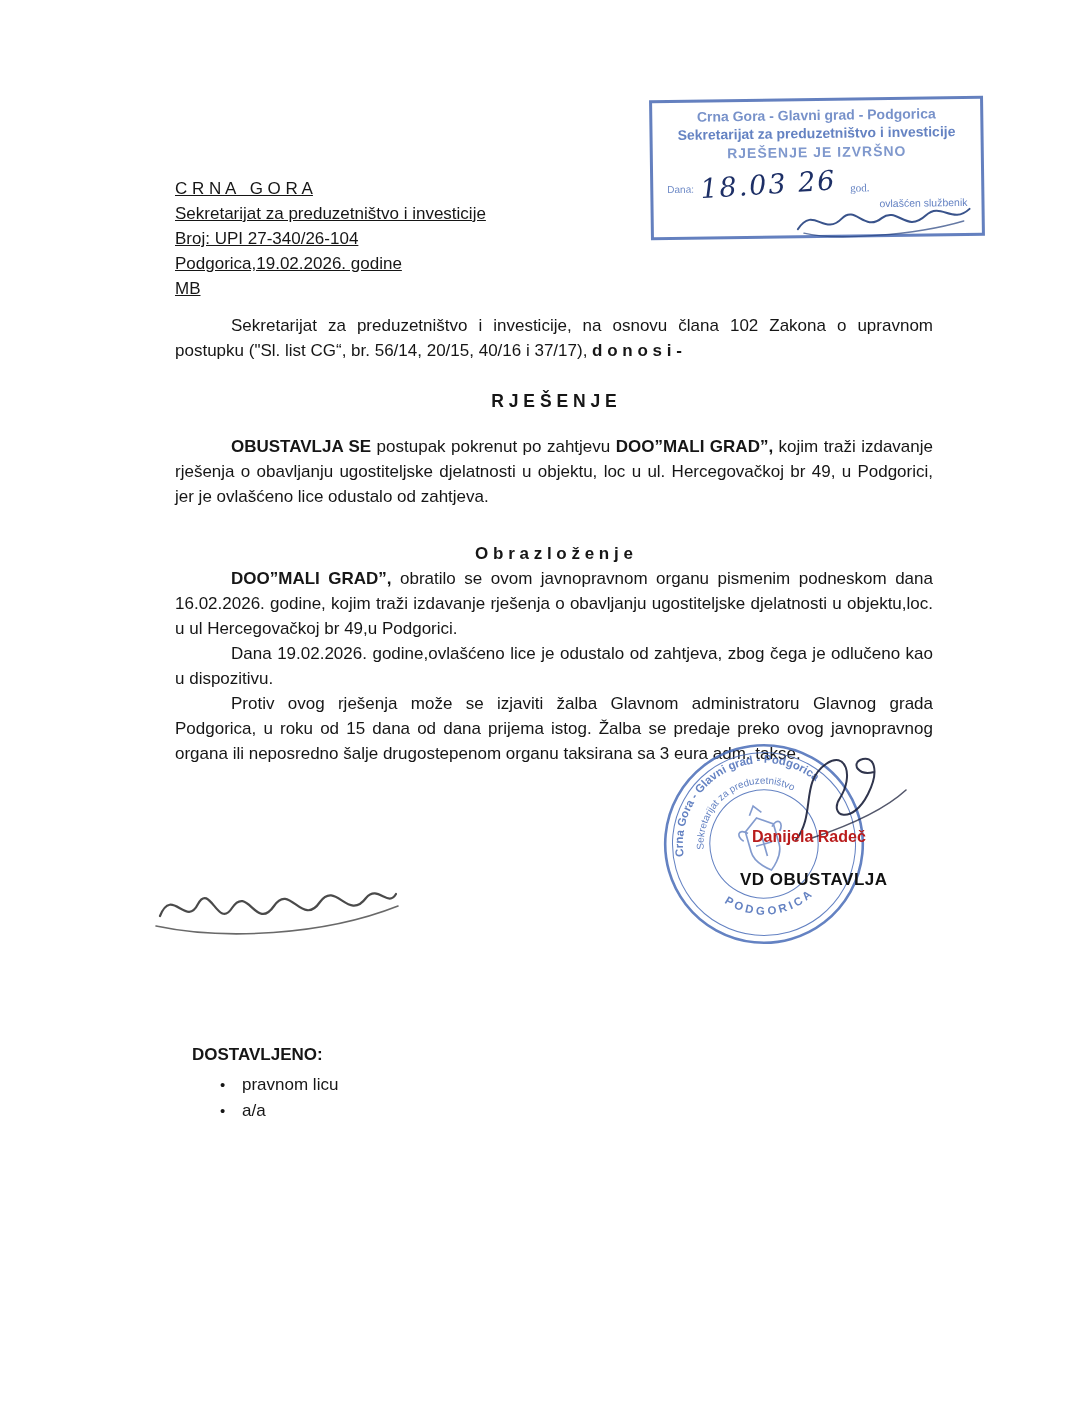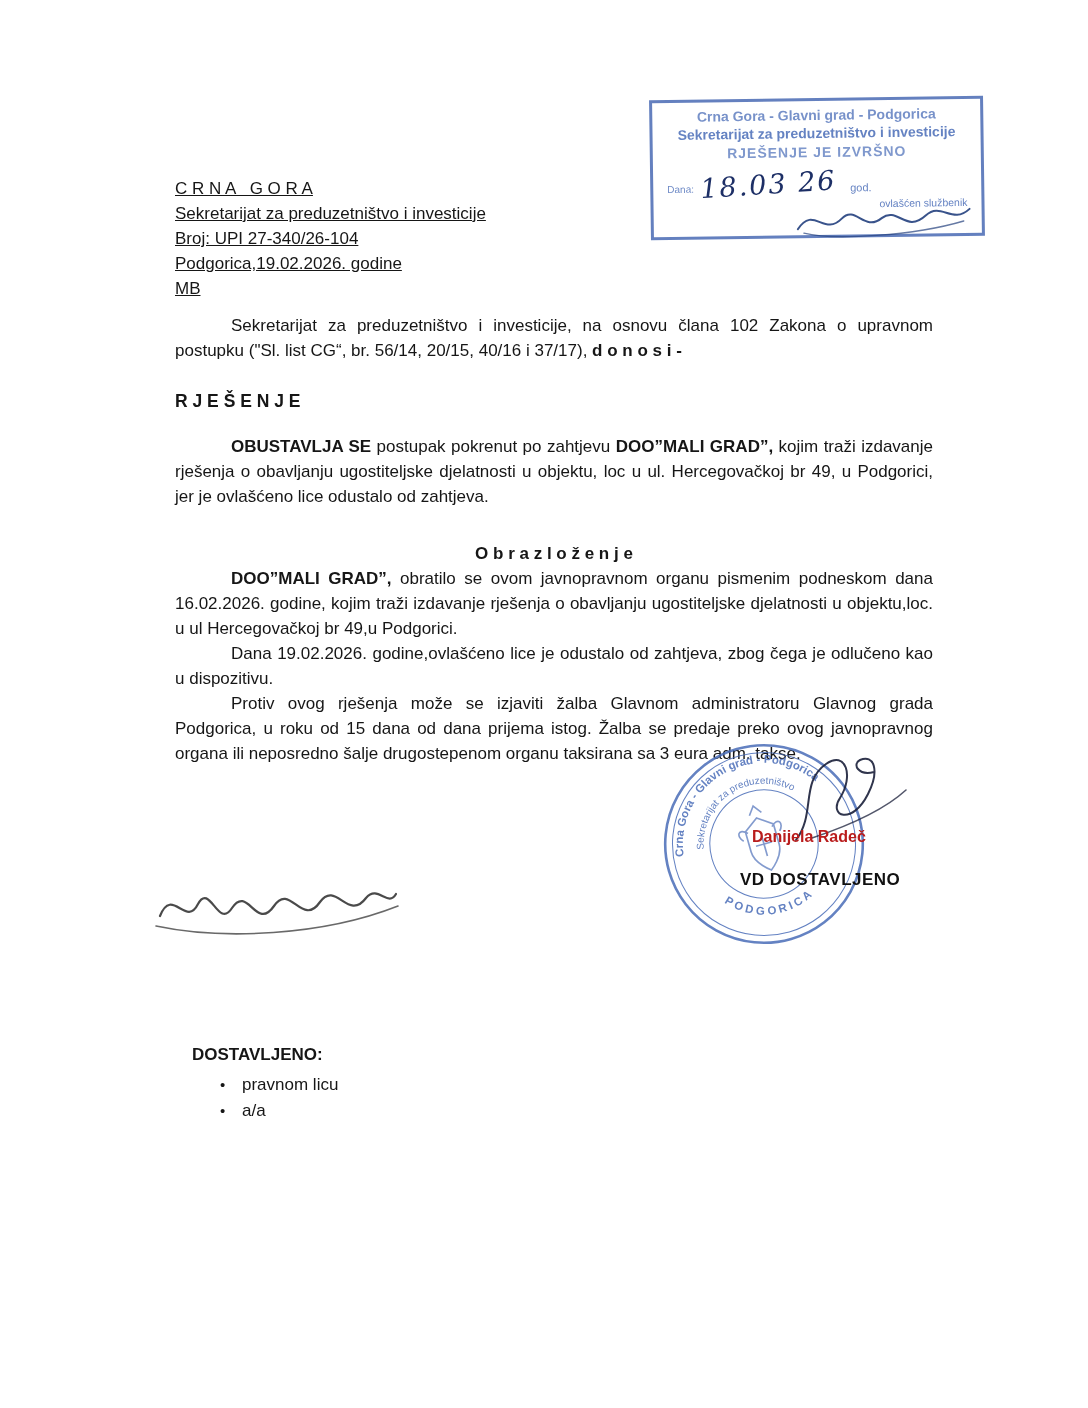--- a/index.html
+++ b/index.html
@@ -11,21 +11,21 @@
     color:#161616;
     overflow:hidden;
   }
   .content{
     position:absolute;left:175px;top:176px;width:758px;
     font-size:17px;line-height:25px;
   }
   .hline{white-space:pre;margin:0;text-decoration:underline;}
   .para{margin:0;text-align:justify;text-indent:56px;}
   .intro{margin-top:12px;}
-  .title{margin-top:26px;margin-bottom:0;font-weight:bold;font-size:17.5px;}
+  .title{margin-top:26px;margin-bottom:0;text-align:center;font-weight:bold;font-size:17.5px;}
   .decision{margin-top:20px;}
   .heading-center{margin-top:32px;margin-bottom:0;text-align:center;font-weight:bold;}
   b{font-weight:bold;}
 
   
   .stamp-box{
     position:absolute;left:650px;top:98px;width:334px;height:140px;
     border:3px solid rgba(61,96,175,.8);
     transform:rotate(-0.8deg);
     color:#4a6db8;
@@ -39,21 +39,21 @@
   .stamp-date-row{
     display:flex;align-items:flex-end;justify-content:flex-start;
     padding:2px 10px 0 14px;height:34px;
   }
   .stamp-date-label{font-size:10px;opacity:.8;margin-right:6px;margin-top:24px;}
   .stamp-date-value{
     font-family:"DejaVu Serif", serif;font-style:italic;
     font-size:27px;color:#1d2f66;transform:rotate(-3deg);
     letter-spacing:2px;line-height:26px;
   }
-  .stamp-date-suffix{font-size:11px;opacity:.85;margin-left:14px;}
+  .stamp-date-suffix{font-size:11px;opacity:.85;margin-left:14px;font-family:Liberation Serif, serif;}
   .stamp-official{font-size:10.5px;text-align:right;padding-right:14px;opacity:.85;margin-top:-2px;}
   .stamp-sig{position:absolute;left:140px;top:96px;}
 
   
   .round-stamp{
     position:absolute;left:660px;top:740px;width:208px;height:208px;
     transform:rotate(-16deg);opacity:.85;
   }
   .sig-right{position:absolute;left:782px;top:742px;}
   .name-right{
@@ -144,21 +144,21 @@
         <path d="M92,100 L108,100 M100,92 L100,112"></path>
       </g>
     </svg>
   </div>
 
   <svg class="sig-right" width="130" height="105" viewBox="0 0 130 105">
     <path d="M14,98 C34,72 18,40 44,22 C64,8 72,34 58,56 C46,74 70,84 86,52 C98,28 92,12 78,18 C70,22 76,34 92,30" fill="none" stroke="#1a1f3a" stroke-width="2" stroke-linecap="round" opacity=".9"></path>
     <path d="M30,96 C60,86 100,70 124,48" fill="none" stroke="#1a1f3a" stroke-width="1.6" stroke-linecap="round" opacity=".75"></path>
   </svg>
   <div class="name-right">Danijela Radeč</div>
-  <div class="role-right">VD DOSTAVLJENO</div>
+  <div class="role-right">VD OBUSTAVLJA</div>
 
   <svg class="sig-left-svg" width="250" height="65" viewBox="0 0 250 65">
     <path d="M8,38 C20,8 34,50 46,26 C58,4 66,52 80,30 C96,6 104,54 122,28 C138,4 150,50 168,24 C184,2 196,44 214,20 C226,6 236,30 244,16" fill="none" stroke="#2a2a2a" stroke-width="2.2" stroke-linecap="round" opacity=".85"></path>
     <path d="M4,48 C70,62 170,58 246,28" fill="none" stroke="#2a2a2a" stroke-width="1.6" stroke-linecap="round" opacity=".7"></path>
   </svg>
 
   <div class="delivery">
     <div class="delivery-heading">DOSTAVLJENO:</div>
     <div class="delivery-item">
       <span class="bullet">•</span>

